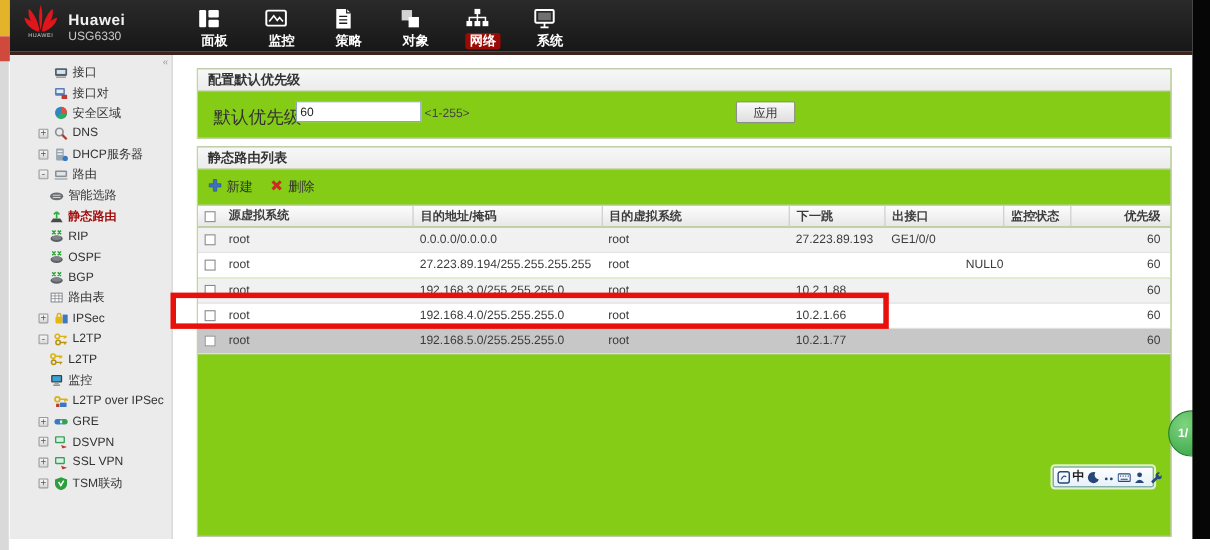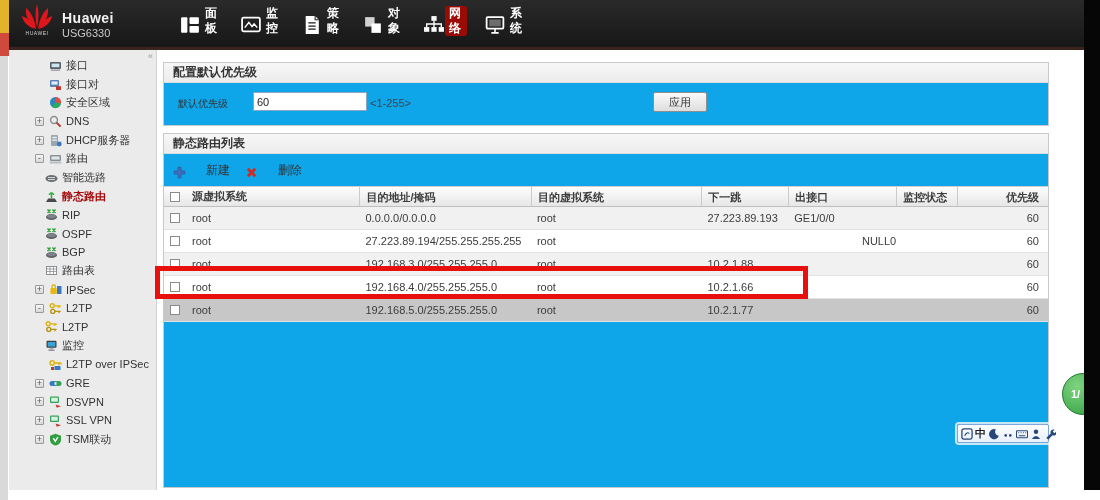--- a/index.html
+++ b/index.html
@@ -13,21 +13,21 @@
   .strip-gray{flex:1;background:#d9d9d9;border-right:1px solid #fff;}
 
   
   .topbar{position:absolute;left:9px;top:0;width:1075px;height:50px;background:linear-gradient(#2a2a2a,#171717);border-bottom:3px solid #3b241e;box-sizing:border-box;}
   .brand{position:absolute;left:11px;top:4px;display:flex;align-items:center;}
   .logo{width:34px;height:40px;display:flex;flex-direction:column;align-items:center;}
   .brand-text{margin-left:8px;}
   .brand-name{color:#f2f2f2;font-size:14px;font-weight:bold;letter-spacing:.5px;}
   .brand-model{color:#c9c9c9;font-size:11px;margin-top:1px;}
   .nav{position:absolute;left:170px;top:4px;display:flex;gap:17px;}
-  .nav-item{width:44px;display:flex;align-items:flex-end;cursor:pointer;}
+  .nav-item{width:44px;display:flex;flex-direction:column;align-items:flex-start;cursor:pointer;}
   .nav-ico{width:22px;height:22px;margin-top:2px;}
   .nav-label{color:#fff;font-size:12px;font-weight:bold;margin-top:2px;padding:0 4px;border-radius:3px;line-height:15px;}
   .nav-item.active .nav-label{background:#9a0b06;}
   .user-row{position:absolute;right:14px;top:7px;color:#e8e8e8;font-size:11px;display:flex;gap:11px;align-items:center;white-space:nowrap;}
   .user-row .ulabel{color:#dcdcdc;}
   .uname{color:#e8e33f;margin-left:-7px;}
   .hlink{color:#efefef;cursor:pointer;}
 
   
   .sidebar{position:absolute;left:9px;top:50px;width:148px;height:440px;background:#ebebeb;border-right:1px solid #d2d2d2;box-sizing:border-box;}
@@ -37,31 +37,31 @@
   .side-item.lvl1{padding-left:22px;}
   .expander{width:9px;height:9px;box-sizing:border-box;border:1px solid #9a9a9a;background:linear-gradient(#f6f6f6,#d8d8d8);color:#555;font-size:9px;line-height:6px;text-align:center;margin-right:5px;flex:0 0 9px;border-radius:1px;}
   .expander.hidden{visibility:hidden;}
   .s-icon{width:13px;height:13px;margin-right:4px;flex:0 0 13px;}
   .s-icon svg{display:block;}
   .s-label{font-size:11px;color:#333;}
   .side-item.selected .s-label{color:#a30a0a;font-weight:bold;font-family:Liberation Mono, monospace;}
 
   
   .main{position:absolute;left:163px;top:50px;width:919px;height:440px;background:#fff;}
-  .panel{position:absolute;left:0;width:886px;border:1px solid #c9c9c9;box-sizing:border-box;background:#0ea5e9;}
+  .panel{position:absolute;left:16px;width:886px;border:1px solid #c9c9c9;box-sizing:border-box;background:#84cc16;}
   .panel-h{height:19px;line-height:19px;background:linear-gradient(#f7f7f7,#ececec);border-bottom:1px solid #dcdcdc;font-size:12px;font-weight:bold;color:#333;padding-left:9px;}
   .p1{top:12px;height:64px;}
   .p1-body{position:relative;height:44px;}
-  .f-label{position:absolute;left:14px;top:14px;font-size:10px;color:#333;}
+  .f-label{position:absolute;left:14px;top:14px;font-size:16px;color:#333;}
   .f-input{position:absolute;left:89px;top:9px;width:106px;height:15px;border:1px solid #89a6c4;font-size:11px;padding:1px 3px;color:#222;background:#fff;}
   .f-hint{position:absolute;left:206px;top:14px;font-size:11px;color:#444;}
   .apply-btn{position:absolute;left:489px;top:9px;width:54px;height:20px;background:linear-gradient(#fafafa,#dedede);border:1px solid #8e8e8e;border-radius:2px;font-size:11px;color:#333;cursor:pointer;font-family:inherit;}
   .p2{top:83px;height:355px;}
   .toolbar{height:32px;display:flex;align-items:center;gap:15px;padding-left:9px;}
-  .tool-btn{display:flex;align-items:flex-end;gap:20px;font-size:12px;color:#333;cursor:pointer;}
+  .tool-btn{display:flex;align-items:flex-start;gap:4px;font-size:12px;color:#333;cursor:pointer;}
   .t-icon{width:13px;height:13px;}
   .thead{display:flex;height:21px;line-height:21px;background:linear-gradient(#fdfdfd,#e7e7e7);border-top:1px solid #cfcfcf;border-bottom:1px solid #bfbfbf;box-sizing:border-box;font-weight:bold;}
   .th,.td{box-sizing:border-box;padding-left:6px;font-size:11px;color:#3c3c3c;overflow:hidden;white-space:nowrap;}
   .th{border-left:1px solid #cacaca;}
   .th:first-child{border-left:none;display:flex;align-items:center;}
   .th.right,.td.right{text-align:right;padding-right:9px;}
   .trow{display:flex;height:22px;line-height:22px;border-bottom:1px solid #e2e2e2;}
   .trow.r-odd{background:#f1f1f1;}
   .trow.r-even{background:#ffffff;}
   .trow.r-selected{background:#c7c7c7;}

